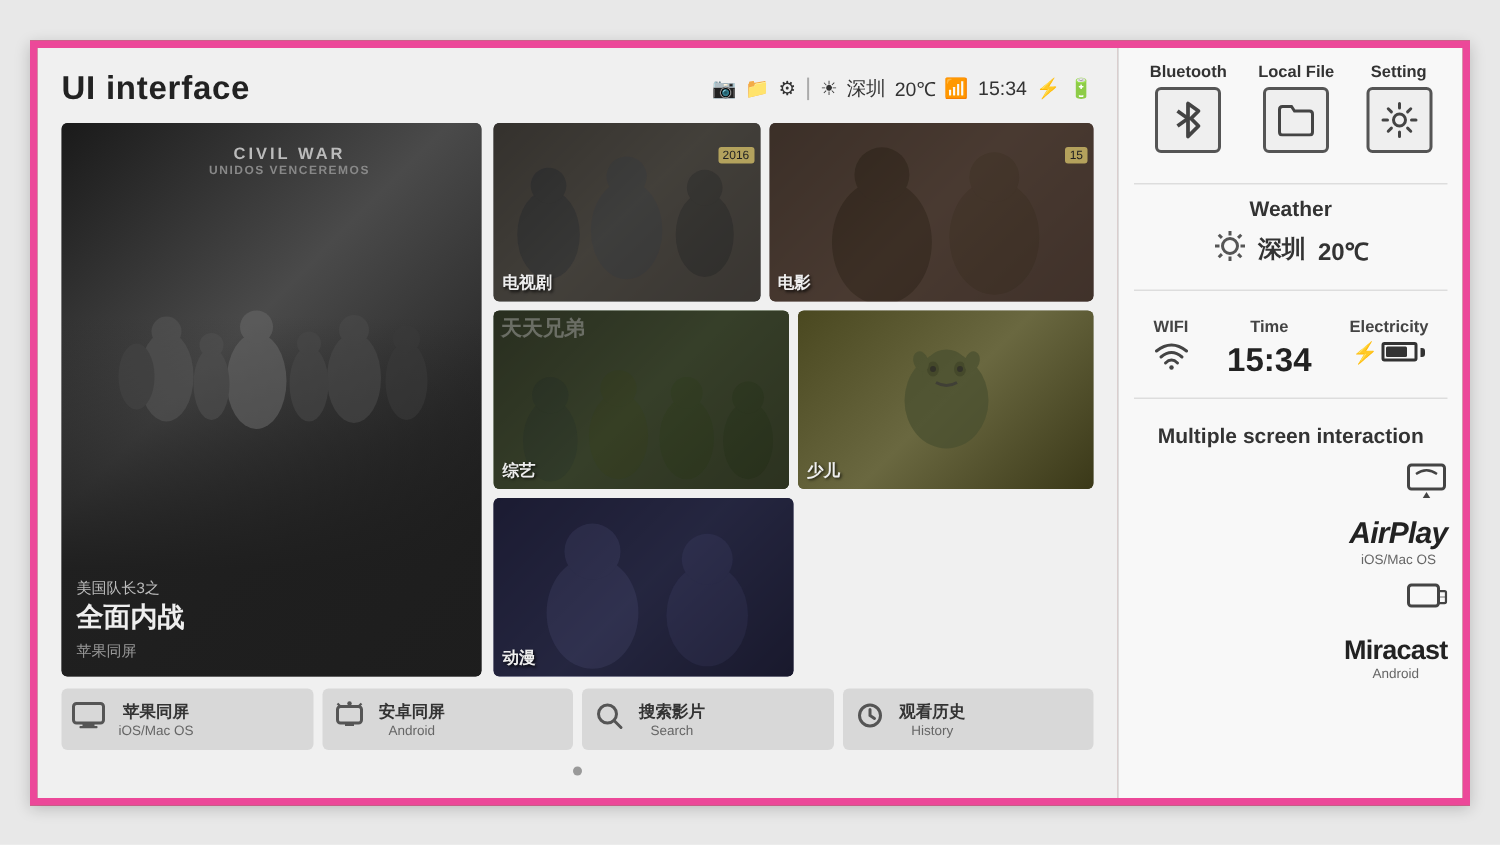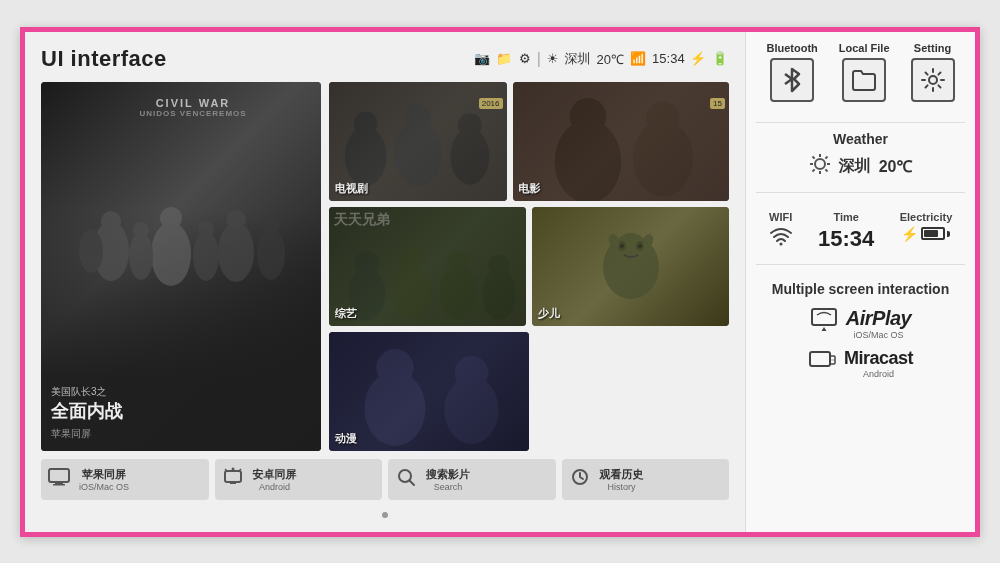--- a/index.html
+++ b/index.html
@@ -306,24 +306,25 @@
       background: #333;
       border-radius: 0 2px 2px 0;
     }
     .bolt-icon { font-size: 14px; color: #333; }
     
     .multi-screen-section {
       margin-top: 8px;
     }
     .airplay-row, .miracast-row {
       display: flex;
-      align-items: flex-start;
+      align-items: flex-end;
       justify-content: center;
       gap: 8px;
       padding: 4px 0;
+      flex-direction: column;
     }
     .airplay-icon, .miracast-icon {
       font-size: 18px;
       color: #444;
     }
     .brand-text {
       display: flex;
       flex-direction: column;
     }
     .brand-name {

